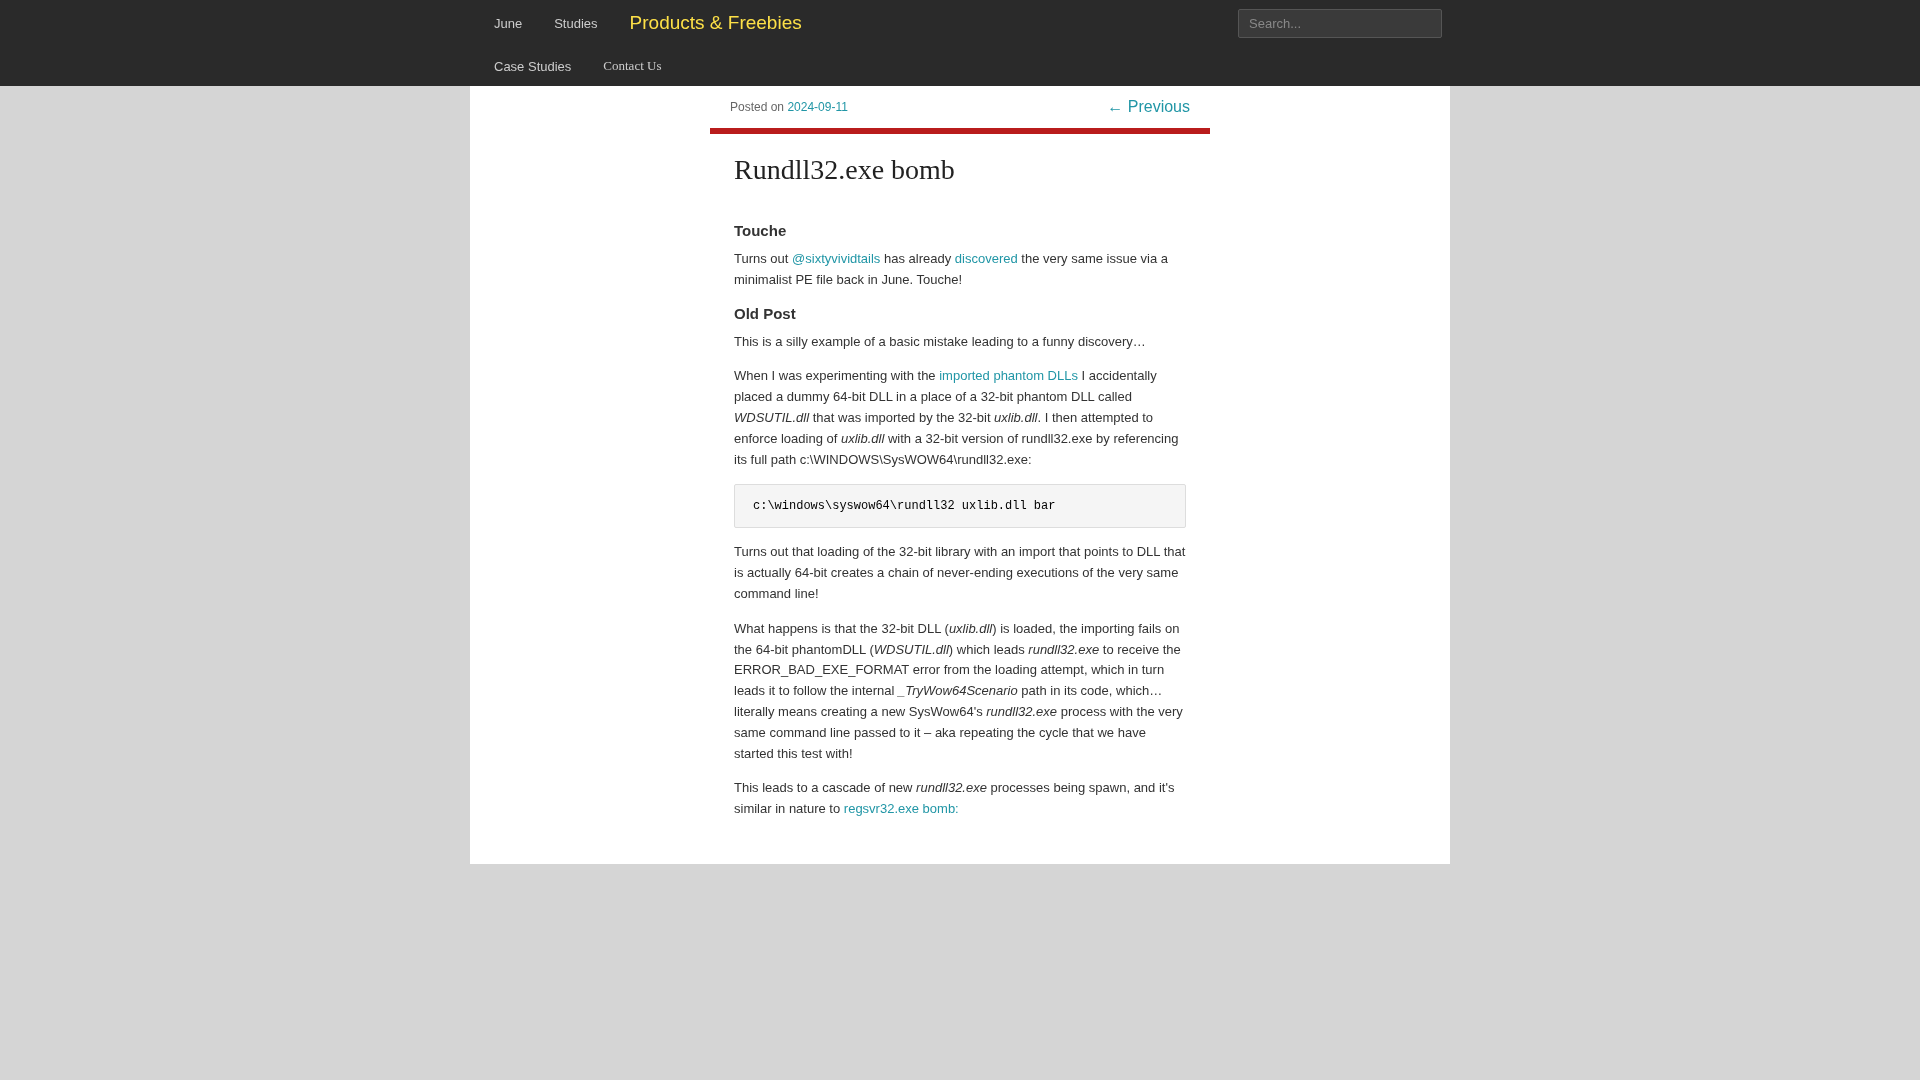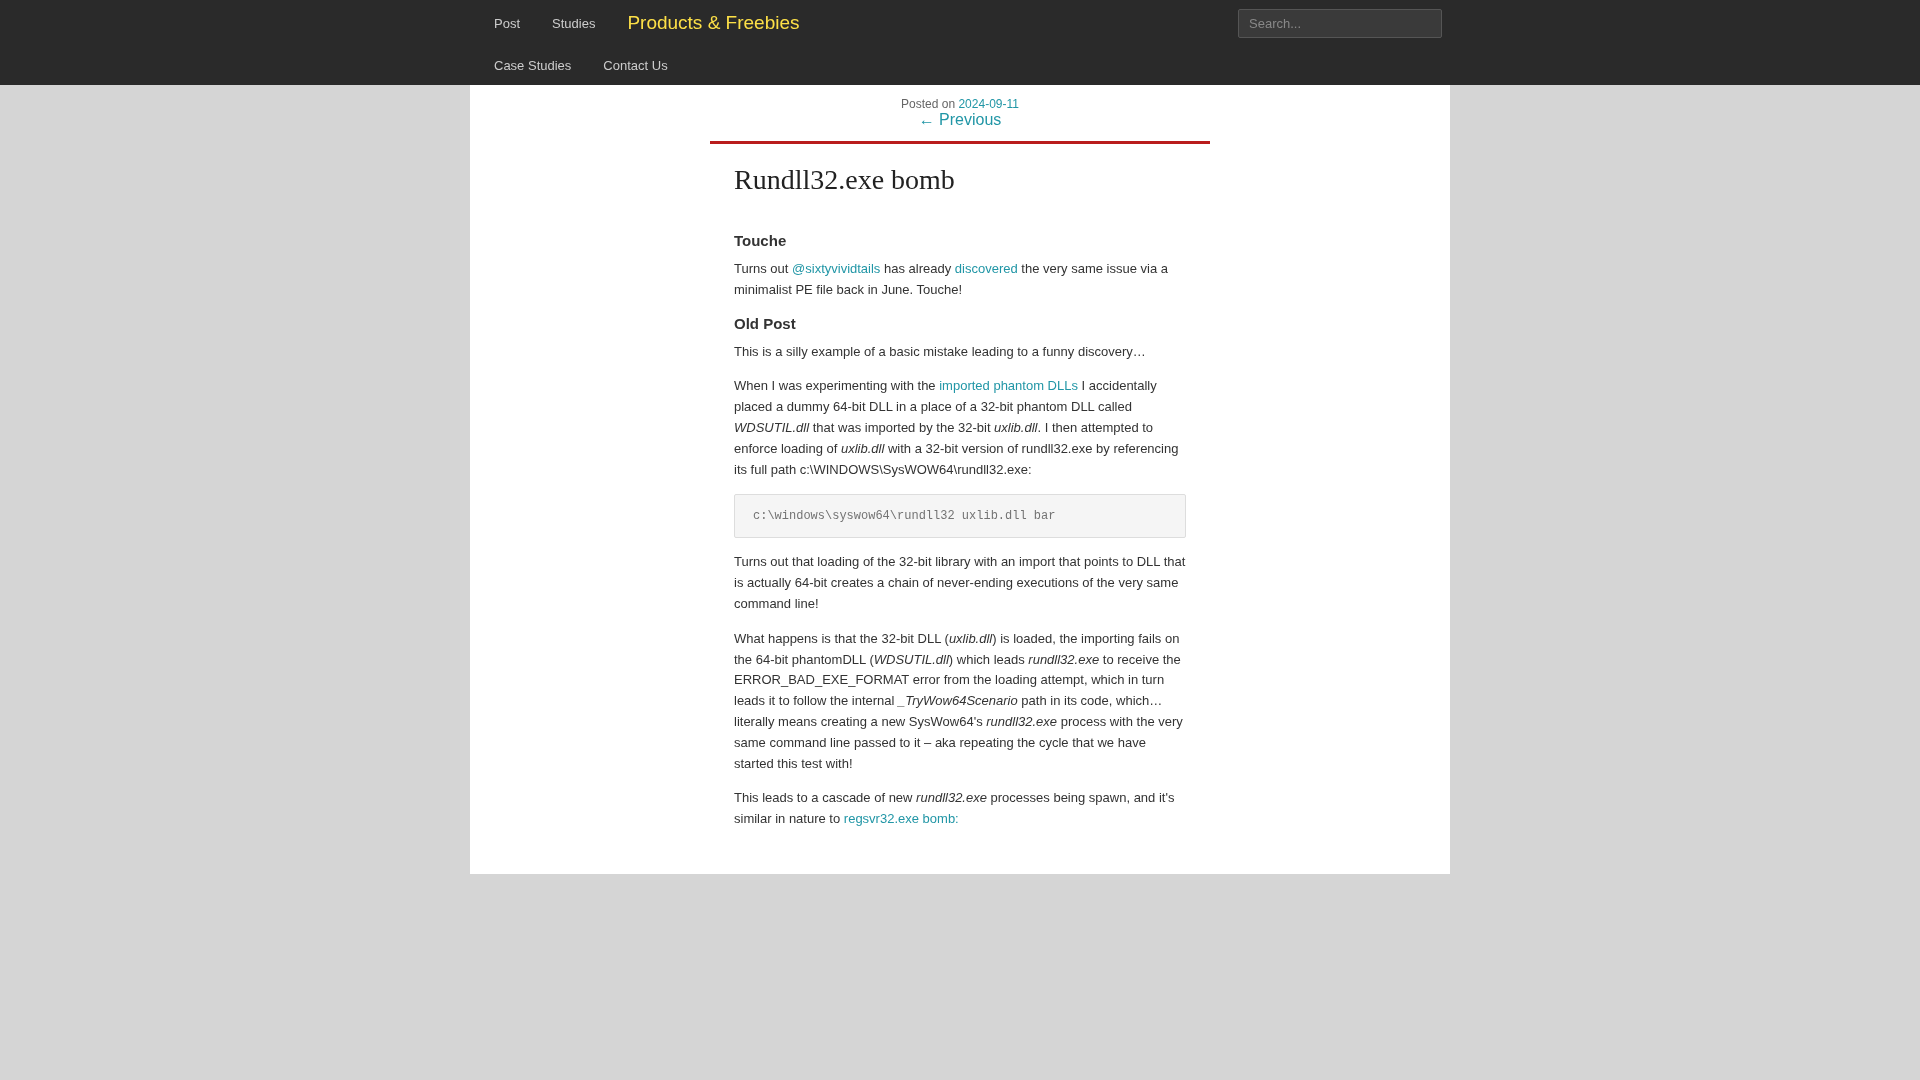--- a/index.html
+++ b/index.html
@@ -44,22 +44,21 @@
 
     
     #post-meta {
       padding: 12px 20px;
       color: #666;
       font-size: 12px;
       font-family: Arial, sans-serif;
       display: flex;
       justify-content: space-between;
       align-items: center;
-      border-bottom: 3px solid #b91c1c;
-      flex-direction: column;
+      border-bottom: 6px solid #b91c1c;
     }
 
     #post-meta a {
       color: #2196a6;
       text-decoration: none;
     }
 
     #prev-link {
       color: #2196a6;
       text-decoration: none;
@@ -100,21 +99,21 @@
       color: #2196a6;
       text-decoration: none;
     }
 
     .code-block {
       background: #f5f5f5;
       border: 1px solid #ddd;
       padding: 14px 18px;
       font-family: 'Courier New', Courier, monospace;
       font-size: 12px;
-      color: #737373;
+      color: #000000;
       margin: 14px 0;
       border-radius: 2px;
       overflow-x: auto;
     }
 
     em {
       font-style: italic;
     }
 
     .header-inner {
@@ -153,31 +152,31 @@
       margin: 0 auto;
     }
   </style>
 </head>
 <body>
 
 <div id="site-header">
   <div class="header-inner">
     <div class="nav-top-row">
       <div class="nav-items-left">
-        <a href="#" style="color: rgb(204, 204, 204); text-decoration: none; padding: 12px 16px; display: block; font-size: 13px; font-family: Arial, sans-serif;">Post</a>
+        <a href="#" style="color: rgb(204, 204, 204); text-decoration: none; padding: 12px 16px; display: block; font-size: 13px; font-family: Arial, sans-serif;">June</a>
         <a href="#" style="color: rgb(204, 204, 204); text-decoration: none; padding: 12px 16px; display: block; font-size: 13px; font-family: Arial, sans-serif;">Studies</a>
         <a href="#" style="color: #fde047; text-decoration: none; padding: 12px 16px; display: block; font-size: 19px; font-family: Arial, sans-serif;">Products &amp; Freebies</a>
       </div>
       <form id="search-form">
         <input type="text" id="search-input" placeholder="Search..." style="">
       </form>
     </div>
     <div class="nav-bottom-row">
       <a href="#" style="color: rgb(204, 204, 204); text-decoration: none; padding: 12px 16px; display: block; font-size: 13px; font-family: Arial, sans-serif;">Case Studies</a>
-      <a href="#" style="color: rgb(204, 204, 204); text-decoration: none; padding: 12px 16px; display: block; font-size: 13px; font-family: Liberation Sans, sans-serif;">Contact Us</a>
+      <a href="#" style="color: rgb(204, 204, 204); text-decoration: none; padding: 12px 16px; display: block; font-size: 13px; font-family: Liberation Serif, serif;">Contact Us</a>
     </div>
   </div>
 </div>
 
 <div class="content-center">
   <div class="content-inner">
 
     <div id="post-meta">
       <span>
         <span>Posted on</span>

